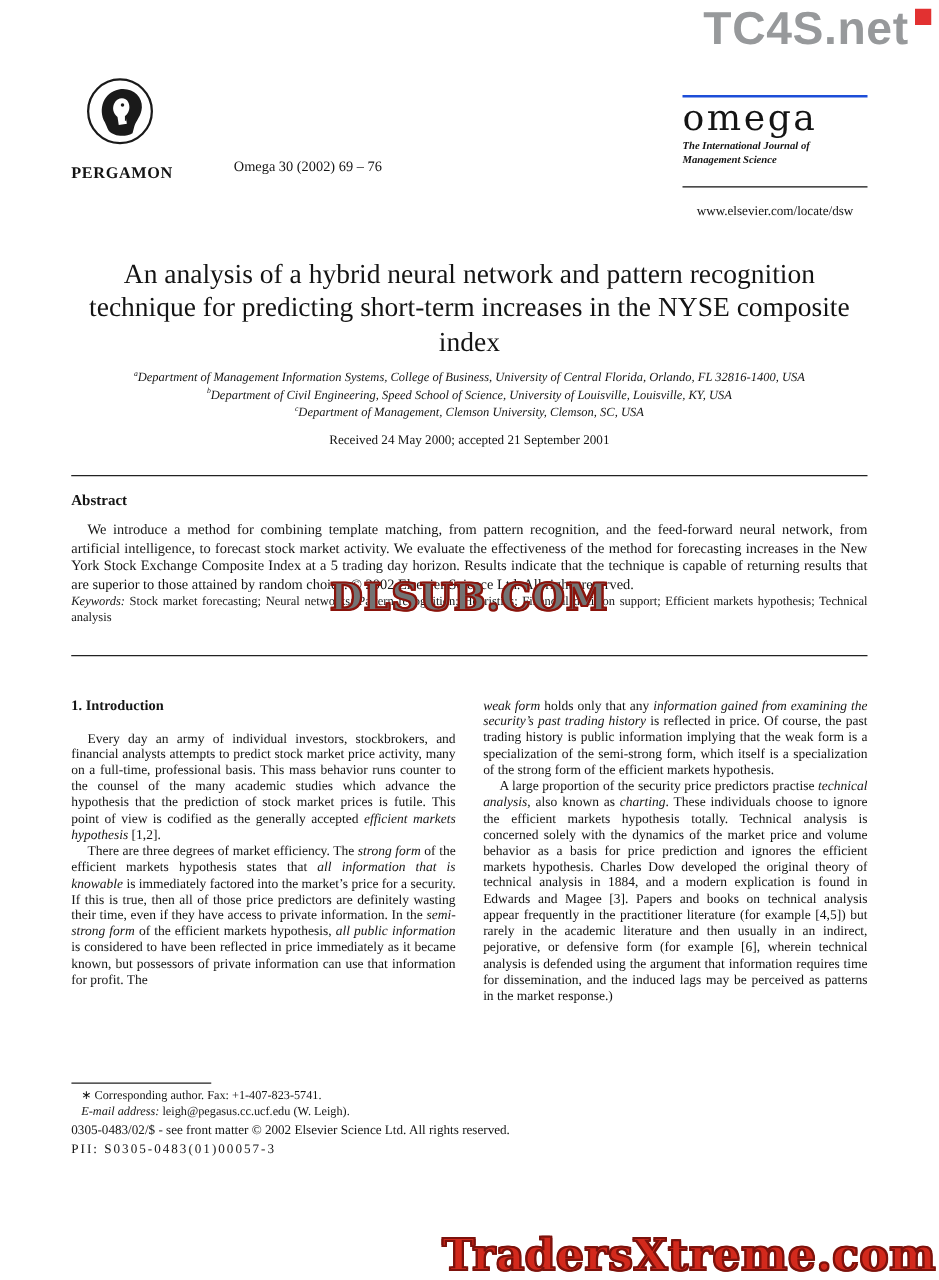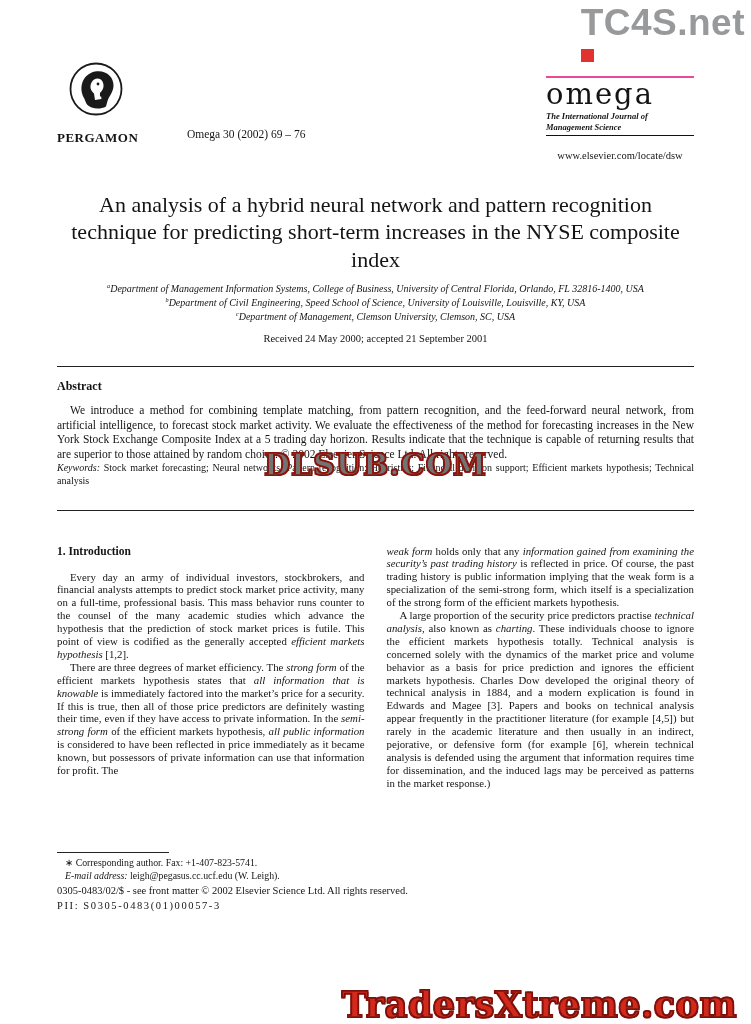--- a/index.html
+++ b/index.html
@@ -10,46 +10,46 @@
   .page {
     position: relative; width: 751px; height: 1024px;
     padding: 0 57px; box-sizing: border-box; overflow: hidden; background: #fff;
   }
   sup { font-size: 0.62em; line-height: 0; vertical-align: super; }
 
   
   .wm-top {
     position: absolute; top: 4px; right: 6px; display: flex; align-items: flex-start; gap: 5px;
     font-family: "Liberation Sans", sans-serif; font-weight: bold; font-size: 37px;
-    letter-spacing: 0.5px; color: #97999b; line-height: 1; z-index: 5; flex-direction: column;
+    letter-spacing: 0.5px; color: #97999b; line-height: 1; z-index: 5;
   }
   .red-box { width: 13px; height: 13px; background: #e23131; margin-top: 3px; }
   .wm-mid {
     position: absolute; left: 50%; transform: translateX(-50%); bottom: 6px;
     font-family: "DejaVu Serif", serif; font-weight: bold; font-size: 30px; letter-spacing: 1px;
     color: #737373; white-space: nowrap; z-index: 4;
     -webkit-text-stroke: 1.5px #8a130b;
     text-shadow: 1px 1px 0 #8a130b, -1px -1px 0 #8a130b, 1px -1px 0 #8a130b, -1px 1px 0 #8a130b;
   }
   .wm-bottom {
-    position: absolute; right: 14px; bottom: 2px; line-height: 1;
+    position: absolute; right: 2px; bottom: 2px; line-height: 1;
     font-family: "DejaVu Serif", serif; font-weight: bold; font-size: 35px; letter-spacing: 0.5px;
     color: #d3291c; z-index: 5;
     -webkit-text-stroke: 1.5px #7d120c;
     text-shadow: 1px 1px 0 #7d120c, -1px -1px 0 #7d120c, 1px -1px 0 #7d120c, -1px 1px 0 #7d120c;
   }
 
   
   .header { display: flex; justify-content: space-between; margin-top: 62px; }
   .pergamon { width: 130px; }
   .pergamon-logo { width: 54px; height: 54px; display: block; margin-left: 12px; }
   .pergamon-name { margin-top: 14px; font-weight: bold; font-size: 13px; letter-spacing: 0.5px; }
   .journal-ref { flex: 1; text-align: left; font-size: 11.5px; margin-top: 66px; }
   .omega-wrap { width: 148px; margin-top: 14px; }
-  .omega-box { border-top: 2px solid #ec4899; border-bottom: 1.5px solid #111; text-align: left; padding: 1px 0 2px; }
+  .omega-box { border-top: 2px solid #1d4ed8; border-bottom: 1.5px solid #111; text-align: left; padding: 1px 0 16px; }
   .omega-word { font-family: "DejaVu Serif", serif; font-size: 29px; line-height: 1.05; letter-spacing: 2px; }
   .omega-sub { font-style: italic; font-weight: bold; font-size: 8.5px; line-height: 1.25; margin-top: 2px; }
   .journal-url { font-size: 10.5px; margin-top: 14px; text-align: center; }
 
   
   .title { margin: 30px auto 0; text-align: center; font-size: 22px; font-weight: normal; line-height: 1.25; max-width: 625px; }
   .authors { margin-top: 13px; text-align: center; font-size: 15px; }
   .affils { margin-top: 9px; text-align: center; font-style: italic; font-size: 10px; line-height: 1.4; }
   .received { margin-top: 9px; text-align: center; font-size: 10.5px; }
   .rule { border-top: 1px solid #222; margin-top: 22px; height: 0; }

